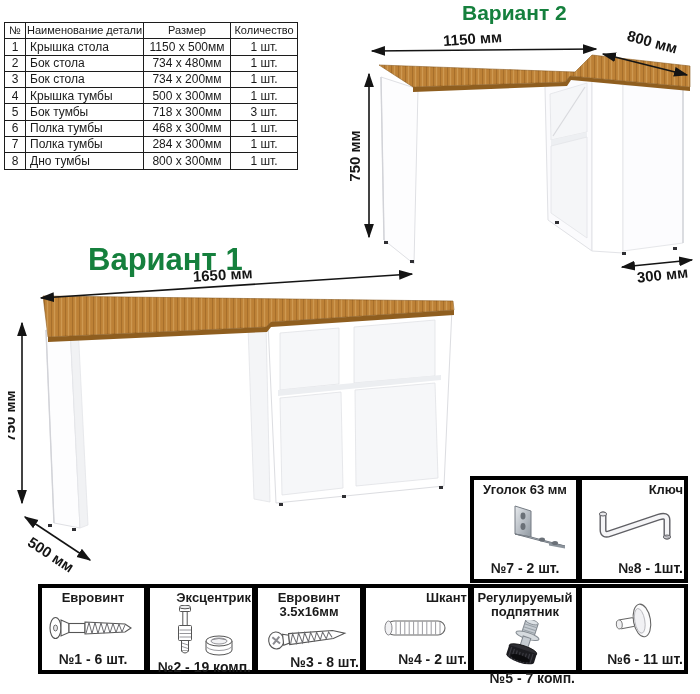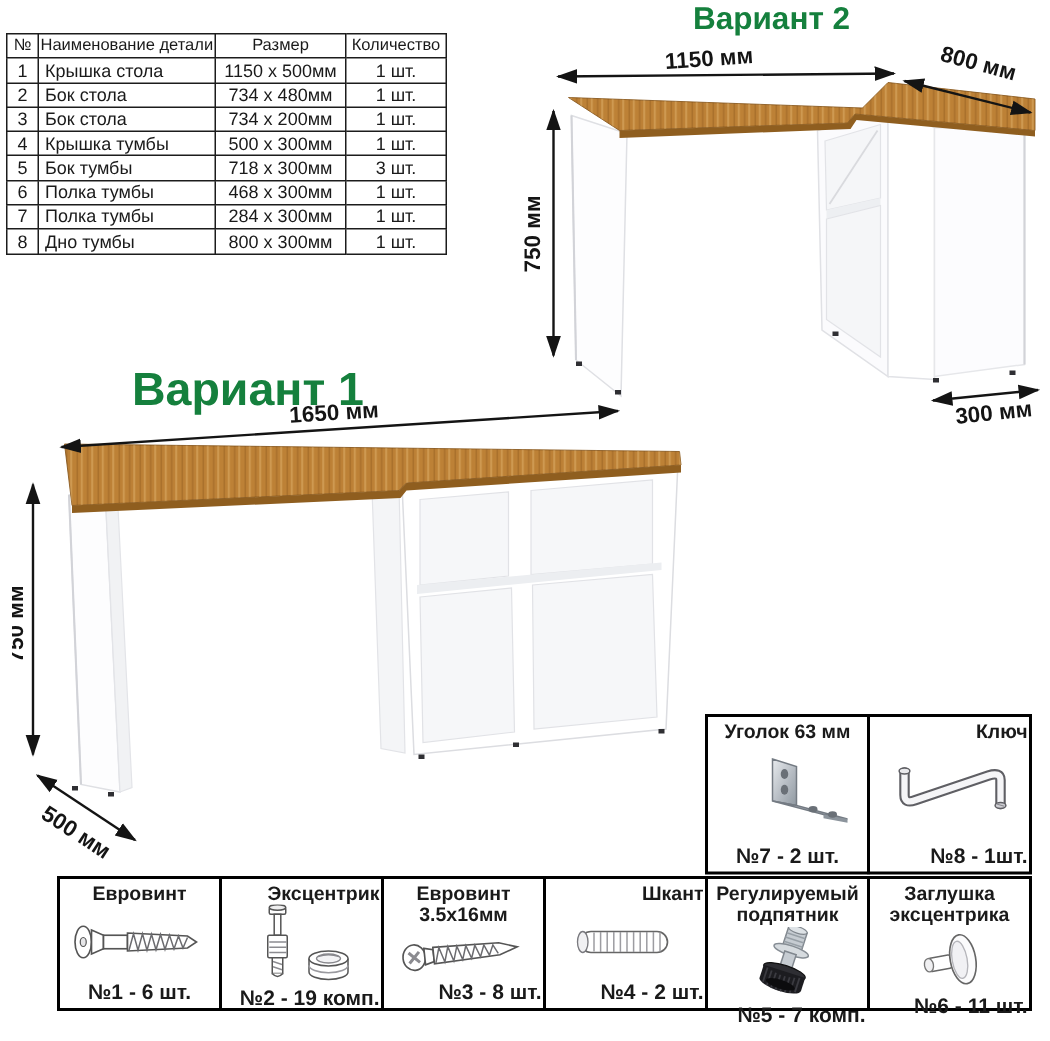--- a/index.html
+++ b/index.html
@@ -23,21 +23,21 @@
   .d1 { left:8px;  top:266px; }
   .d2 { left:348px; top:30px; }
 
   svg text.dim { font-family:"Liberation Sans", sans-serif; font-weight:700;
                  font-size:15px; fill:#141414; }
 
   
   .hwrow { position:absolute; display:flex; align-items:stretch; }
   .row-main  { left:38px;  top:584px; height:90px; }
   .row-extra { left:470px; top:476px; height:107px; }
-  .hw-cell { width:110px; box-sizing:border-box; border:2px solid #000000; background:#fff;
+  .hw-cell { width:110px; box-sizing:border-box; border:4px solid #000000; background:#fff;
              display:flex; flex-direction:column; justify-content:space-between; align-items:center;
              padding:3px 1px 2px; }
   .hw-cell + .hw-cell { margin-left:-2px;align-items:flex-end; }
   .hw-title { font-weight:700; font-size:13px; line-height:1.1; text-align:center; }
   .hw-count { font-weight:700; font-size:14px; padding-bottom:1px; }
   .hw-icon { flex:1; width:100%; display:flex; align-items:center; justify-content:center; }
   .hw-icon svg { display:block; }
 </style>
 </head>
 <body>
@@ -380,21 +380,20 @@
                 <line x1="56.4" y1="31" x2="56.4" y2="41"></line>
             </g>
             <ellipse cx="45.5" cy="39" rx="10" ry="3" fill="#0c0c0e"></ellipse>
           </g>
         </svg>
       </div>
       <div class="hw-count">№5 - 7 комп.</div>
     </div>
 
     <div class="hw-cell">
-      <div class="hw-title">Заглушка эксцентрика</div>
       <div class="hw-icon">
         <svg width="92" height="44" viewBox="0 0 92 44">
           <g transform="rotate(-10 52 22)">
             <rect x="32" y="17.5" width="15" height="9" rx="1.5" fill="#fff" stroke="#666" stroke-width="1"></rect>
             <ellipse cx="32" cy="22" rx="3" ry="4.5" fill="#f0f0f2" stroke="#777" stroke-width="0.9"></ellipse>
             <ellipse cx="55" cy="22" rx="8.5" ry="16.5" fill="#fbfbfc" stroke="#666" stroke-width="1.1"></ellipse>
             <ellipse cx="52.8" cy="22" rx="5" ry="12.5" fill="#f1f1f4" stroke="#b5b5ba" stroke-width="0.9"></ellipse>
           </g>
         </svg>
       </div>

